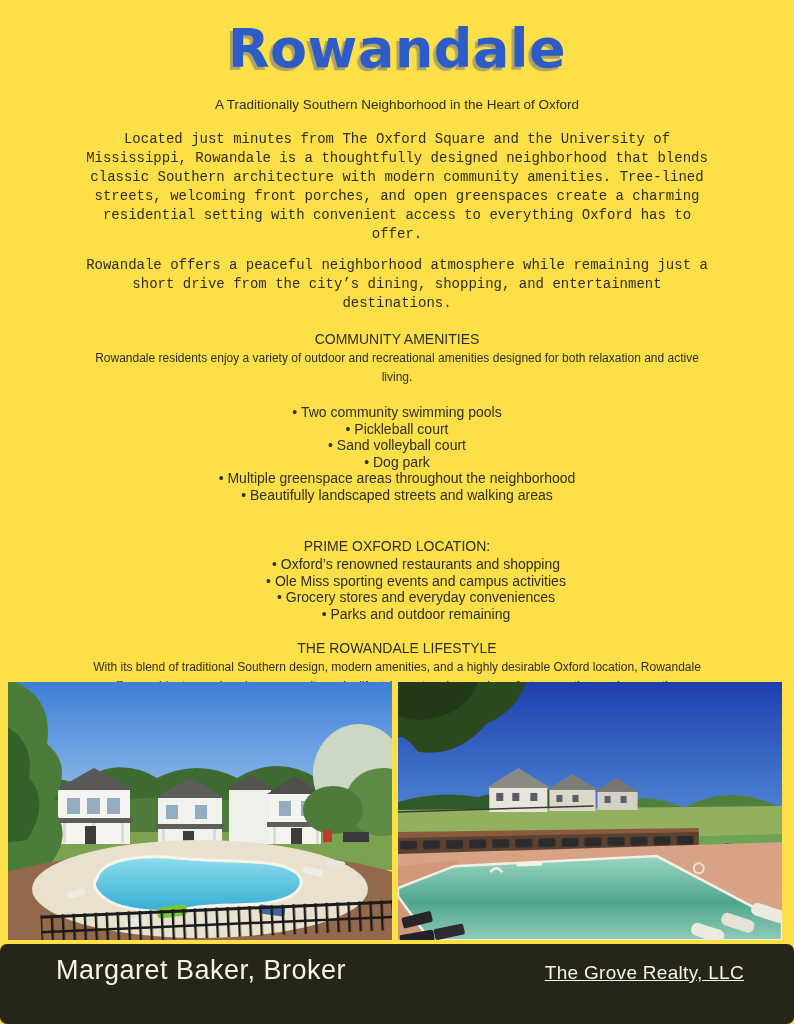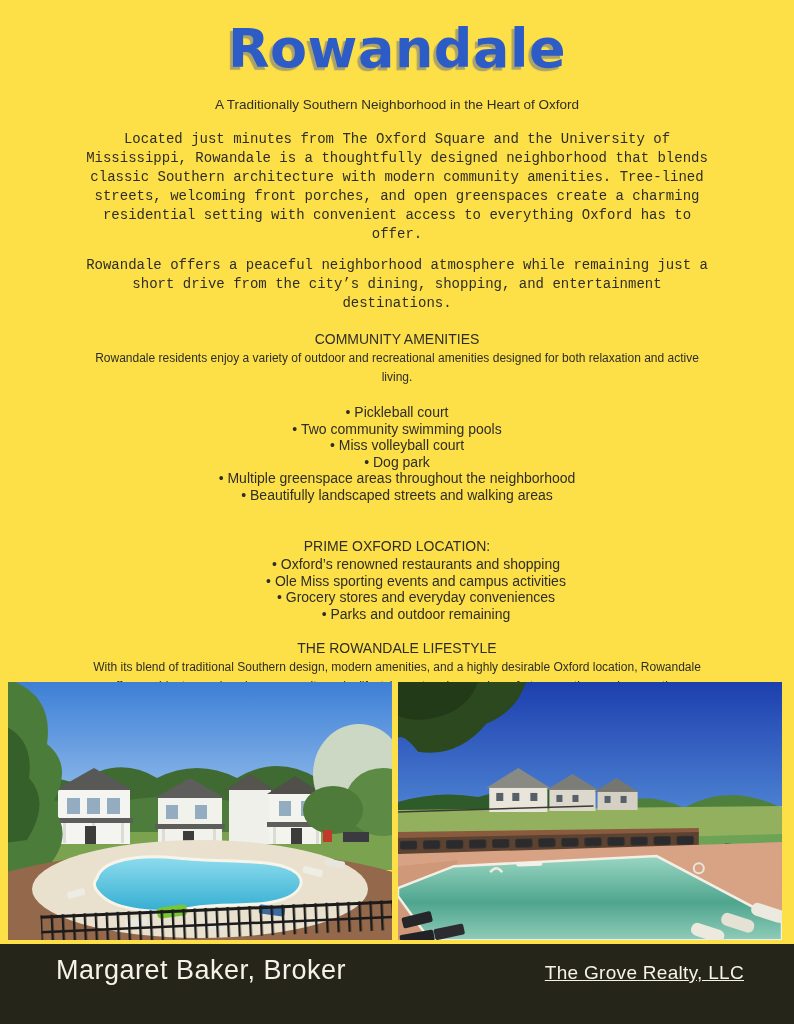--- a/index.html
+++ b/index.html
@@ -21,42 +21,42 @@
   .sec-heading.gap-large { margin-top:34px; }
   .sec-body { width:624px; margin:0 auto; font-size:12px; line-height:19px; }
   ul.bullets { list-style:none; margin:17px 0 0; padding:0; font-size:14px; line-height:16.5px; }
   ul.bullets.tight { margin-top:0;padding-left:38px; }
   ul.bullets li::before { content:"• "; }
   .photos { display:flex; gap:6px; padding:0 12px 4px 8px; height:258px; }
   .photos figure { flex:1; margin:0; overflow:hidden; }
   .photos svg { width:100%; height:100%; display:block; }
   .footer {
     flex:1; background:#26251a; color:#f5f2ea;
-    display:flex; justify-content:space-between; align-items:flex-start;
+    display:flex; justify-content:space-between; align-items:flex-start;border-radius:7px;
   }
   .broker { font-size:27px; line-height:27px; margin:13px 0 0 56px; letter-spacing:0.5px; }
   .company { font-size:19px; line-height:19px; margin:19px 50px 0 0; letter-spacing:0.3px;text-decoration:underline; }
 </style>
 </head>
 <body>
 
 <div class="page">
   <div class="content">
     <h1 class="title">Rowandale</h1>
     <div class="subtitle">A Traditionally Southern Neighborhood in the Heart of Oxford</div>
 
     <p class="para intro-1">Located just minutes from The Oxford Square and the University of Mississippi, Rowandale is a thoughtfully designed neighborhood that blends classic Southern architecture with modern community amenities. Tree-lined streets, welcoming front porches, and open greenspaces create a charming residential setting with convenient access to everything Oxford has to offer.</p>
     <p class="para">Rowandale offers a peaceful neighborhood atmosphere while remaining just a short drive from the city’s dining, shopping, and entertainment destinations.</p>
 
     <div class="sec-heading">COMMUNITY AMENITIES</div>
     <p class="sec-body">Rowandale residents enjoy a variety of outdoor and recreational amenities designed for both relaxation and active living.</p>
     <ul class="bullets">
+      <li>Two community swimming pools</li>
       <li>Pickleball court</li>
-      <li>Two community swimming pools</li>
-      <li>Miss volleyball court</li>
+      <li>Sand volleyball court</li>
       <li>Dog park</li>
       <li>Multiple greenspace areas throughout the neighborhood</li>
       <li>Beautifully landscaped streets and walking areas</li>
     </ul>
 
     <div class="sec-heading gap-large">PRIME OXFORD LOCATION:</div>
     <ul class="bullets tight">
       <li>Oxford’s renowned restaurants and shopping</li>
       <li>Ole Miss sporting events and campus activities</li>
       <li>Grocery stores and everyday conveniences</li>

